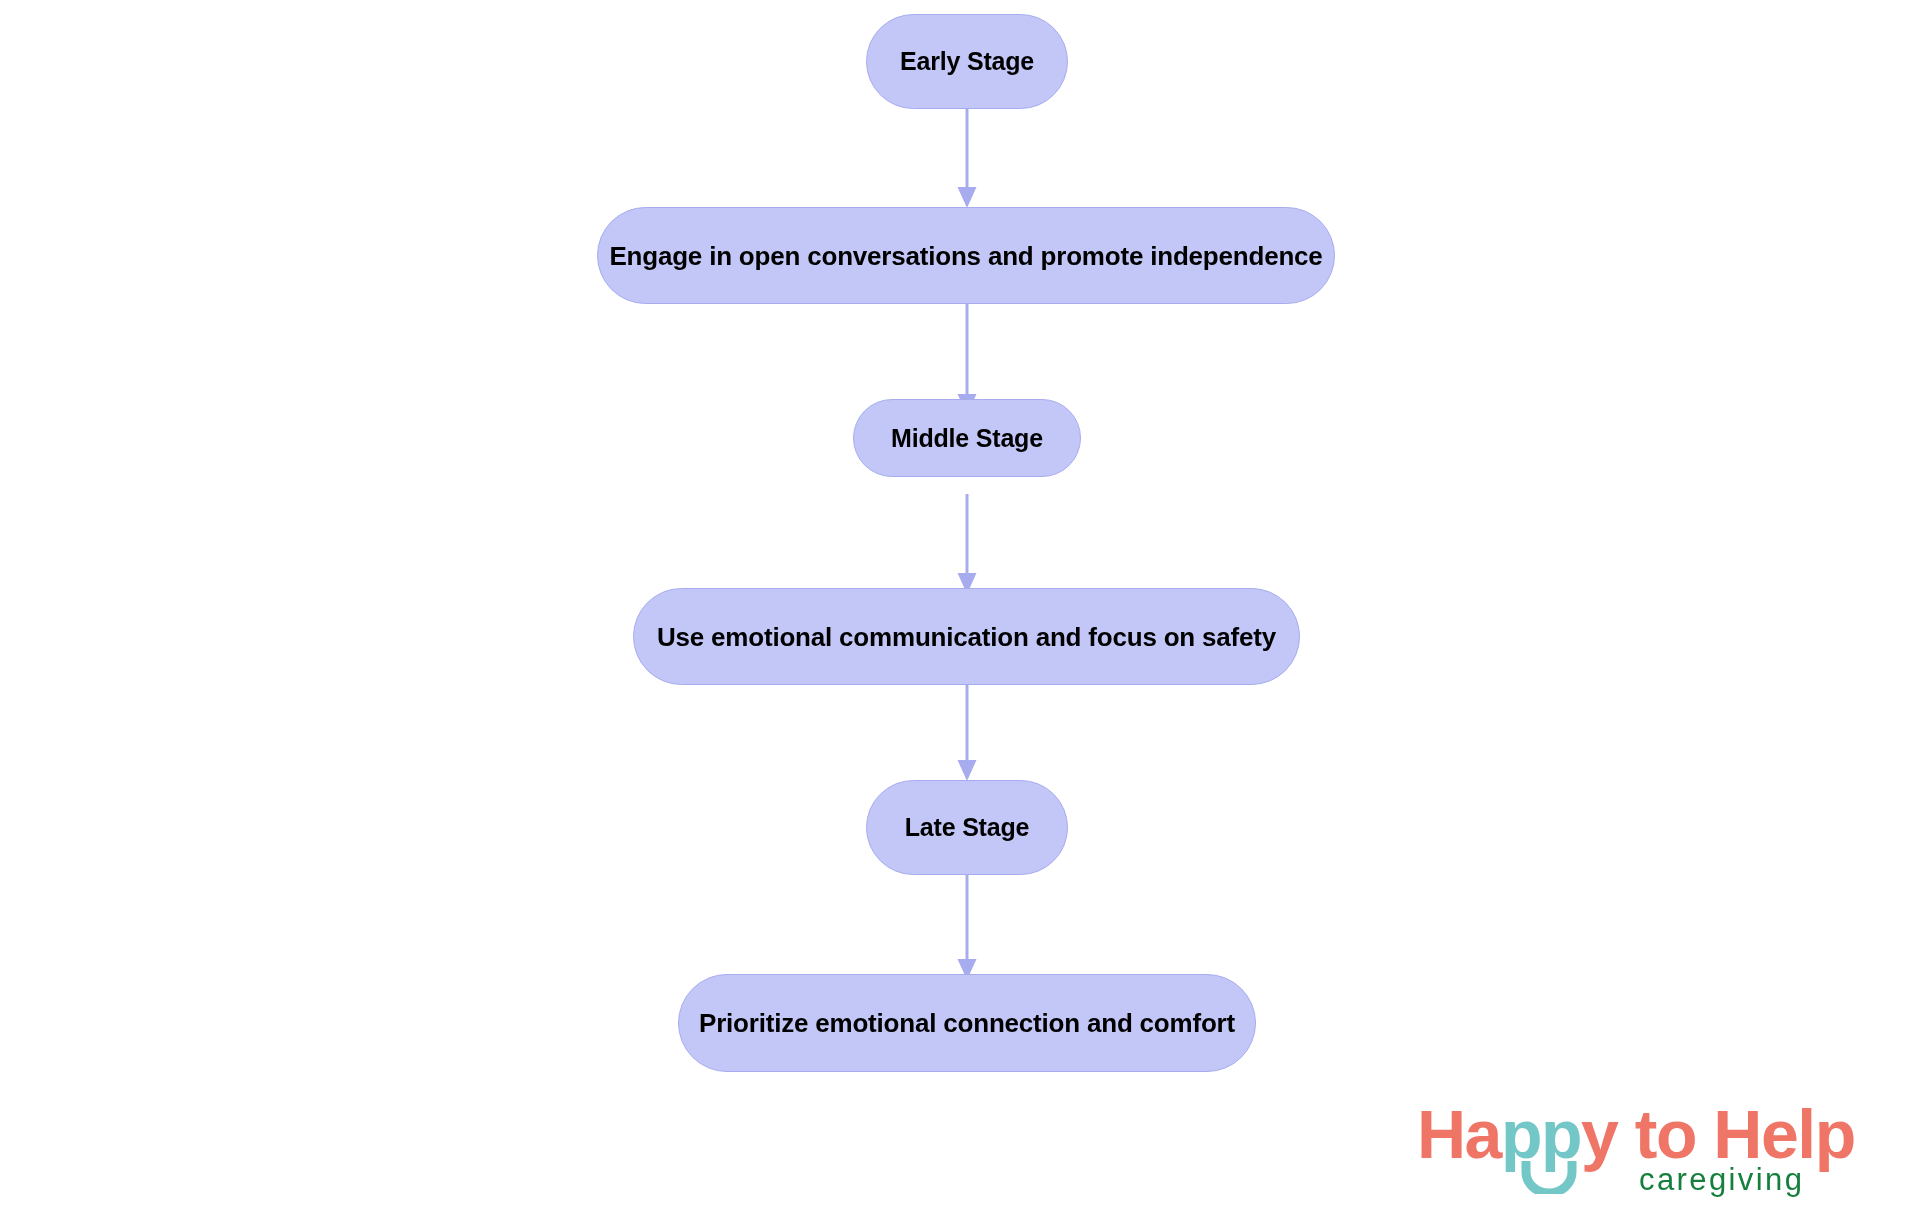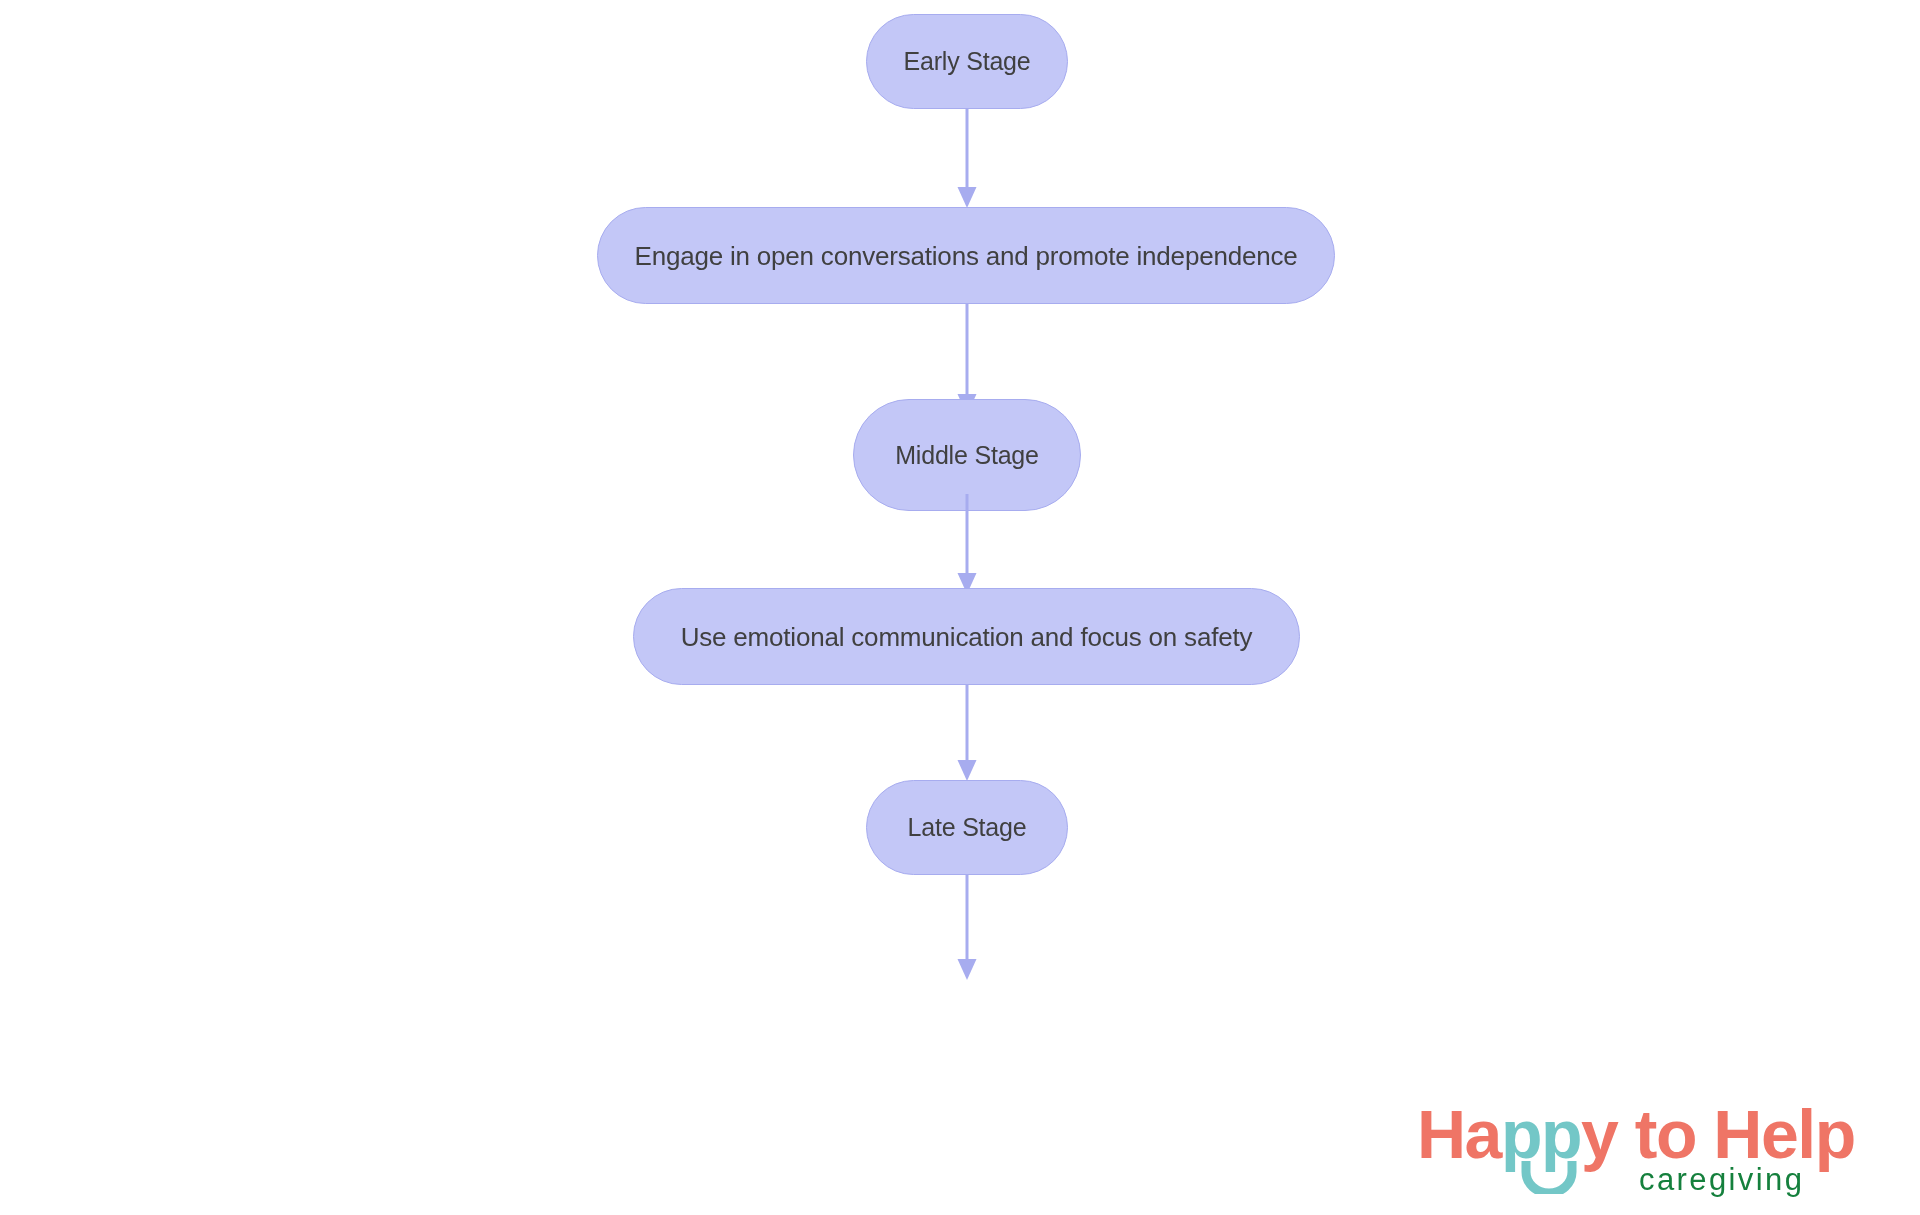--- a/index.html
+++ b/index.html
@@ -25,23 +25,24 @@
 
   .node {
     position: absolute;
     box-sizing: border-box;
     background: #c3c7f7;
     border: 1.6px solid #a7acef;
     border-radius: 999px;
     display: flex;
     align-items: center;
     justify-content: center;
-    color: #404040;
+    color: #000000;
     letter-spacing: -0.2px;
     white-space: nowrap;
+    font-weight: bold;
   }
   .node-stage {
     font-size: 25px;
   }
   .node-action {
     font-size: 26px;
     text-align: center;
   }
   .node-label {
     display: block;
@@ -118,21 +119,21 @@
     <span class="node-label">Engage in open conversations and promote independence</span>
   </div>
 
   <div class="connector" style="left:955px; top:304px; width:24px; height:111px;">
     <svg width="24" height="111" viewBox="0 0 24 111" aria-hidden="true">
       <line x1="12" y1="0" x2="12" y2="92" stroke="#a7acef" stroke-width="3"></line>
       <polygon points="12,111 2.5,90 21.5,90" fill="#a7acef"></polygon>
     </svg>
   </div>
 
-  <div class="node node-stage" style="left:853px; top:399px; width:228px; height:112px;">
+  <div class="node node-stage" style="left:853px; top:399px; width:228px; height:78px;">
     <span class="node-label">Middle Stage</span>
   </div>
 
   <div class="connector" style="left:955px; top:494px; width:24px; height:100px;">
     <svg width="24" height="100" viewBox="0 0 24 100" aria-hidden="true">
       <line x1="12" y1="0" x2="12" y2="81" stroke="#a7acef" stroke-width="3"></line>
       <polygon points="12,100 2.5,79 21.5,79" fill="#a7acef"></polygon>
     </svg>
   </div>
 
@@ -151,20 +152,23 @@
     <span class="node-label">Late Stage</span>
   </div>
 
   <div class="connector" style="left:955px; top:875px; width:24px; height:105px;">
     <svg width="24" height="105" viewBox="0 0 24 105" aria-hidden="true">
       <line x1="12" y1="0" x2="12" y2="86" stroke="#a7acef" stroke-width="3"></line>
       <polygon points="12,105 2.5,84 21.5,84" fill="#a7acef"></polygon>
     </svg>
   </div>
 
+  <div class="node node-action" style="left:678px; top:974px; width:578px; height:98px;">
+    <span class="node-label">Prioritize emotional connection and comfort</span>
+  </div>
 
 </div>
 
 <div id="brand-logo">
   <div class="logo-wordmark"><span class="logo-coral">Ha</span><span class="logo-teal">pp</span><span class="logo-coral">y</span><span class="logo-coral"> to </span><span class="logo-coral">Help</span></div>
 
   <div class="logo-smile">
     <svg width="56" height="34" viewBox="0 0 56 34" aria-hidden="true">
       <path d="M5 1 L5 12 A23 21 0 0 0 51 12 L51 1" fill="none" stroke="#73c7c7" stroke-width="9" stroke-linecap="butt"></path>
     </svg>

